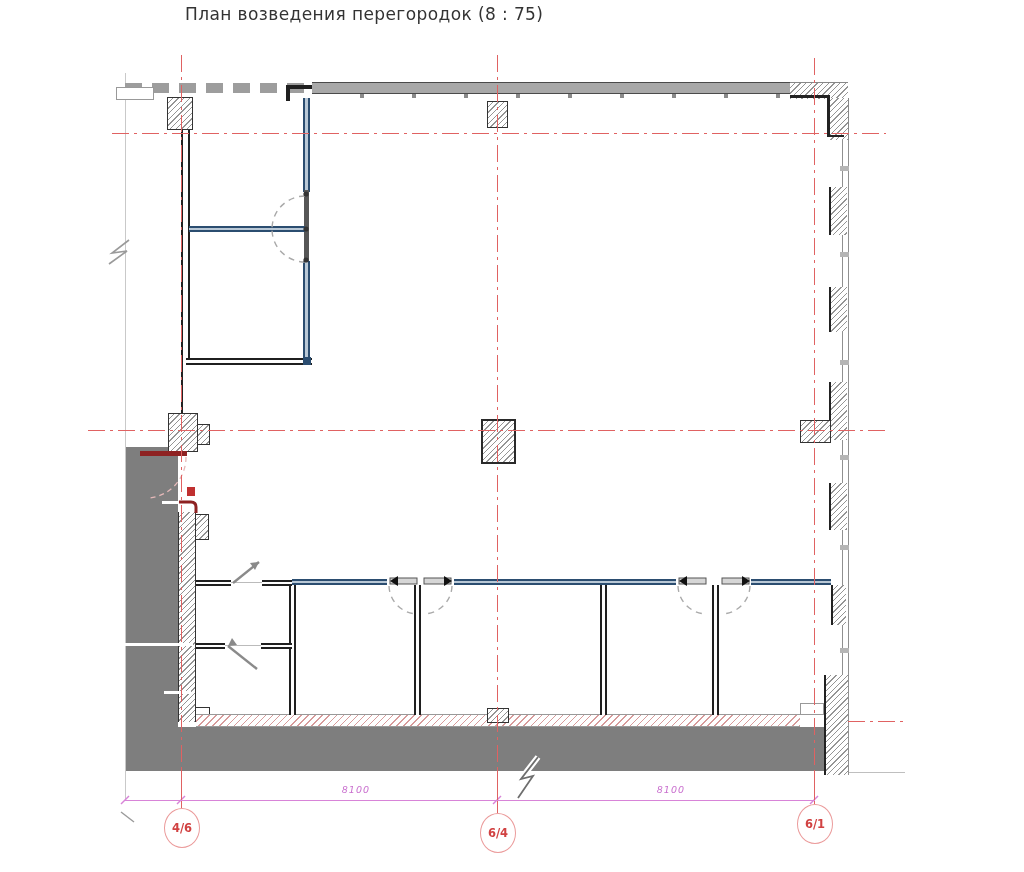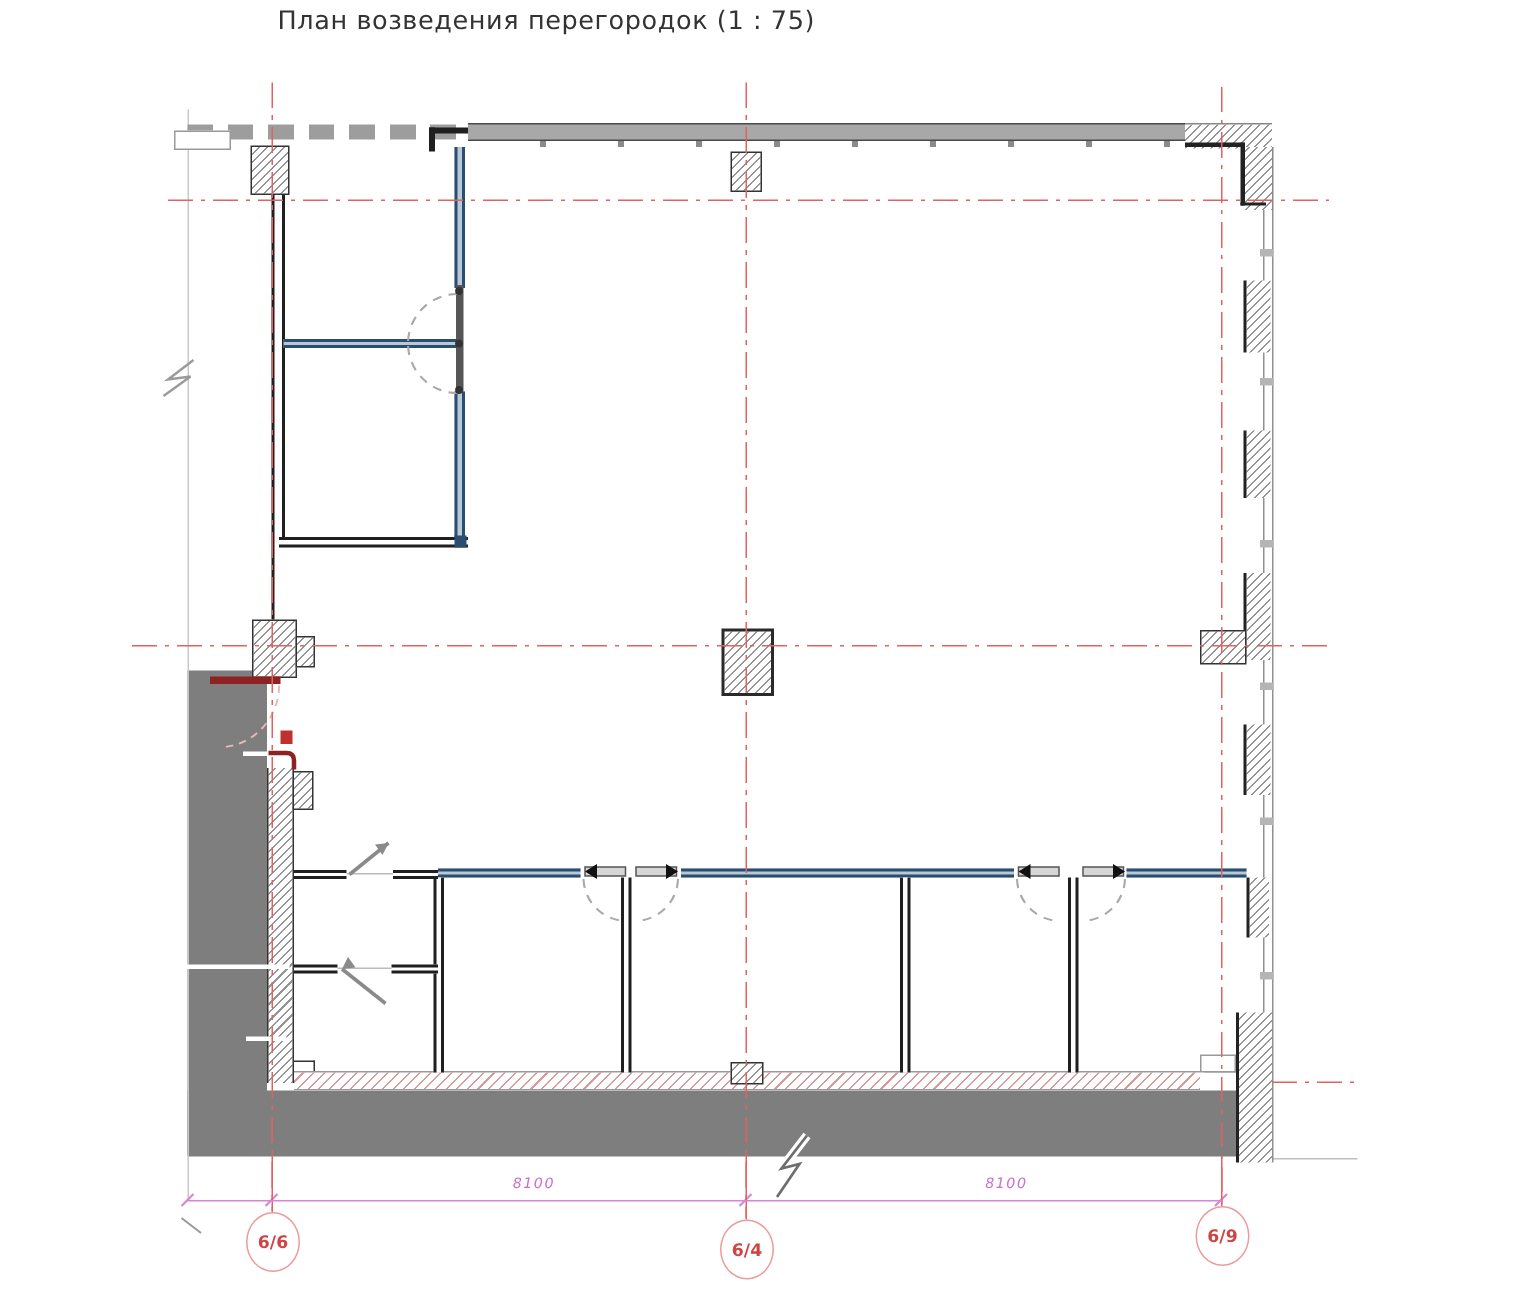--- a/index.html
+++ b/index.html
@@ -29,21 +29,21 @@
           display:flex;align-items:center;justify-content:center;
           color:#d14242;font-size:11.5px;font-weight:bold;}
   .dimlabel{color:#c96fce;font-size:9.5px;font-style:italic;text-align:right;letter-spacing:1px;}
   svg{position:absolute;left:0;top:0;}
 </style>
 </head>
 <body>
 
 <div id="stage">
 
-  <div class="abs title" style="left:185px;top:4px;">План возведения перегородок (1 : 75)</div>
+  <div class="abs title" style="left:185px;top:4px;">План возведения перегородок (8 : 75)</div>
 
   <div class="abs grayfill" style="left:125px;top:447px;width:53px;height:323px;"></div>
   <div class="abs grayfill" style="left:125px;top:727px;width:699px;height:44px;"></div>
 
   <div class="abs" style="left:125px;top:73px;width:1px;height:727px;background:#c9c9c9;"></div>
   <div class="abs" style="left:824px;top:772px;width:81px;height:1px;background:#bfbfbf;"></div>
 
   <div class="abs" style="left:125px;top:83px;width:187px;height:10px;background:repeating-linear-gradient(90deg,#9d9d9d 0 17px,rgba(0,0,0,0) 17px 27px);"></div>
 
   <div class="abs" style="left:312px;top:82px;width:480px;height:12px;background:#a8a8a8;border-top:1.5px solid #4a4a4a;border-bottom:1.5px solid #4a4a4a;box-sizing:border-box;"></div>
@@ -173,22 +173,22 @@
 
   <div class="abs redext" style="left:181px;top:770px;height:38px;"></div>
   <div class="abs redext" style="left:497px;top:770px;height:43px;"></div>
   <div class="abs redext" style="left:814px;top:770px;height:34px;"></div>
 
   <div class="abs" style="left:125px;top:800px;width:690px;height:1px;background:#d884d8;"></div>
   <div class="abs dimlabel" style="left:310px;top:784px;width:60px;">8100</div>
   <div class="abs dimlabel" style="left:625px;top:784px;width:60px;">8100</div>
 
   <div class="abs bubble" style="left:164px;top:808px;width:34px;height:38px;">
-    <span>6/6</span>
+    <span>4/6</span>
   </div>
   <div class="abs bubble" style="left:480px;top:813px;width:34px;height:38px;">
     <span>6/4</span>
   </div>
   <div class="abs bubble" style="left:797px;top:804px;width:34px;height:38px;">
-    <span>6/9</span>
+    <span>6/1</span>
   </div>
 
 </div>
 
 </body></html>

